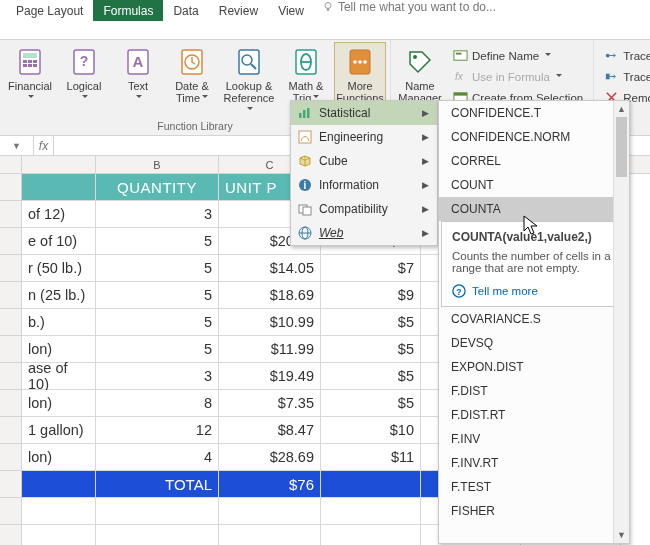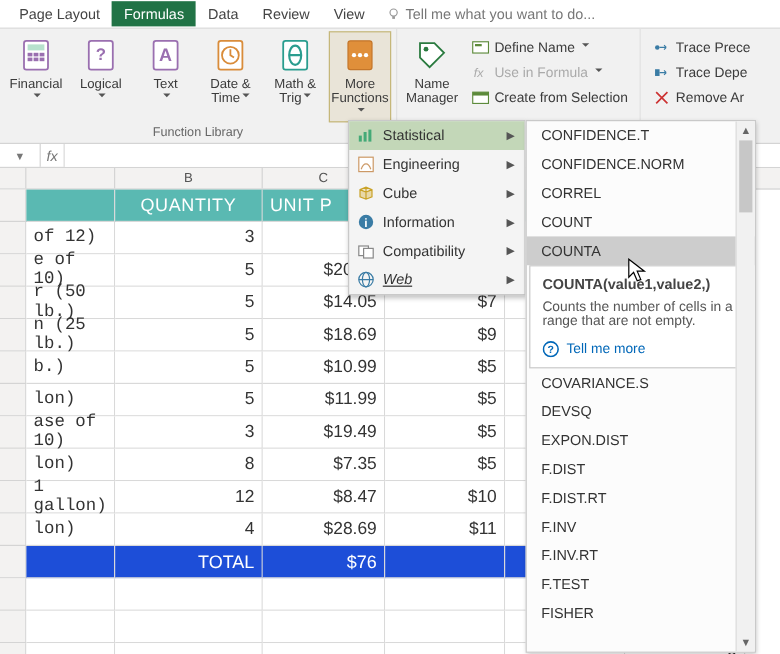--- a/index.html
+++ b/index.html
@@ -1,17 +1,17 @@
 <!DOCTYPE html>
 <html><head>
 <meta charset="utf-8">
 <style>
   * { box-sizing: border-box; margin: 0; padding: 0; font-family: "Segoe UI", Arial, sans-serif; }
   body { background: #fff; width: 650px; height: 545px; overflow: hidden; font-size: 12px; color: #444; }
-  .tabs { display: flex; align-items: center; height: 24px; background: #fff; border-bottom: 1px solid #d4d4d4; padding-left: 6px; }
+  .tabs { display: flex; align-items: flex-start; height: 40px; background: #fff; border-bottom: 1px solid #d4d4d4; padding-left: 6px; }
   .tab { padding: 4px 10px 3px; font-size: 12px; color: #444; cursor: pointer; }
   .tab.active { background: #217346; color: #fff; }
   .tellme { display: flex; align-items: center; color: #777; margin-left: 8px; gap: 4px; }
   .bulb { width: 12px; height: 12px; }
   .ribbon { display: flex; height: 96px; background: #f1f1f1; border-bottom: 1px solid #d4d4d4; }
   .rgroup { display: flex; flex-direction: column; align-items: center; border-right: 1px solid #e1e1e1; padding: 2px 4px 0; }
   .rgroup-btns { display: flex; gap: 2px; flex: 1; }
   .rgroup-label { font-size: 10.5px; color: #666; padding: 2px 0 3px; }
   .bigbtn { display: flex; flex-direction: column; align-items: center; justify-content: flex-start; width: 52px; padding-top: 4px; cursor: pointer; }
   .bigbtn.active { background: #e9e4d8; outline: 1px solid #c5b77a; outline-offset: -1px;}
@@ -22,21 +22,21 @@
   .small-item { display: flex; align-items: center; gap: 4px; font-size: 11.5px; color: #3b3b3b; padding: 2px 6px; cursor: pointer; white-space: nowrap; }
   .small-item svg { width: 15px; height: 15px; flex: none; }
   .fxbar { display: flex; align-items: center; height: 20px; border-bottom: 1px solid #d4d4d4; background: #fff; }
   .fxbar .cell1 { width: 34px; border-right: 1px solid #d4d4d4; height: 100%; display:flex; align-items:center; justify-content:center; color:#777;}
   .fxbar .cell2 { width: 20px; height:100%; display:flex; align-items:center; justify-content:center; font-style: italic; color:#777; border-right: 1px solid #d4d4d4;}
   .fxbar input { border: none; flex: 1; height: 100%; padding: 0 4px; font-size: 12px; outline: none;}
   .grid-wrap { position: relative; }
   .colhdrs { display: flex; height: 18px; background: #f3f2f1; border-bottom: 1px solid #d4d4d4; color:#555; font-size:11px;}
   .colhdrs .corner { width: 22px; border-right: 1px solid #d4d4d4;}
   .colhdrs .ch { text-align: center; border-right: 1px solid #d4d4d4; line-height: 18px; }
-  .colA { width: 74px; font-family: Liberation Mono, monospace; } .colB { width: 123px; } .colC { width: 102px; } .colD { width: 100px; } .colE { width: 100px; } .colF { width: 100px; }
+  .colA { width: 74px; } .colB { width: 123px; } .colC { width: 102px; } .colD { width: 100px; } .colE { width: 100px; } .colF { width: 100px; }
   .row { display: flex; height: 27px; }
   .row .cell { border-right: 1px solid #d9d9d9; border-bottom: 1px solid #d9d9d9; display:flex; align-items:center; padding: 0 6px; font-size: 14.5px; color:#333; background:#fff;}
   .row .rh { width: 22px; background:#f3f2f1; border-right:1px solid #d4d4d4; border-bottom:1px solid #d4d4d4;}
   .hdr-row .cell { background: #5ab9b2; color: #fff; font-size: 15px; justify-content: center; letter-spacing: 0.5px;}
   .row .cA { justify-content: flex-start; } 
   .row .cB, .row .cC, .row .cD { justify-content: flex-end; }
   .total-row .cell { background: #1d4ed8; color: #fff; font-size: 15px; }
   .total-row .cA { justify-content: flex-end; } 
   
   .menu { position: absolute; top: 100px; left: 290px; width: 148px; background: #f4f4f4; border: 1px solid #c9c9c9; box-shadow: 1px 2px 4px rgba(0,0,0,.25); z-index: 5;}
@@ -115,20 +115,31 @@
         <div class="icon">
             <svg viewBox="0 0 32 32">
               <rect x="6" y="4" width="20" height="24" rx="2" fill="#fff" stroke="#d98c3a" stroke-width="1.5"></rect>
               <circle cx="16" cy="16" r="7" fill="none" stroke="#d98c3a" stroke-width="1.5"></circle>
               <path d="M16 11v5l3 2" stroke="#d98c3a" stroke-width="1.5" fill="none"></path>
             </svg>
           </div>
         <div class="lbl" style="white-space:pre-line;"><span>Date &amp;
 Time</span><span class="drop-tri"></span></div>
       </div>
+      <div class="bigbtn" style="width:58px;">
+        <div class="icon">
+            <svg viewBox="0 0 32 32">
+              <rect x="6" y="4" width="20" height="24" rx="2" fill="#fff" stroke="#3a7ca5" stroke-width="1.5"></rect>
+              <circle cx="14" cy="14" r="5" fill="none" stroke="#3a7ca5" stroke-width="1.5"></circle>
+              <path d="M18 18l5 5" stroke="#3a7ca5" stroke-width="2"></path>
+            </svg>
+          </div>
+        <div class="lbl" style="white-space:pre-line;"><span>Lookup &amp;
+Reference</span><span class="drop-tri"></span></div>
+      </div>
       <div class="bigbtn">
         <div class="icon">
             <svg viewBox="0 0 32 32">
               <rect x="6" y="4" width="20" height="24" rx="2" fill="#fff" stroke="#2a9d8f" stroke-width="1.5"></rect>
               <ellipse cx="16" cy="16" rx="5" ry="8" fill="none" stroke="#2a9d8f" stroke-width="1.8"></ellipse>
               <line x1="11" y1="16" x2="21" y2="16" stroke="#2a9d8f" stroke-width="1.8"></line>
             </svg>
           </div>
         <div class="lbl" style="white-space:pre-line;"><span>Math &amp;
 Trig</span><span class="drop-tri"></span></div>

